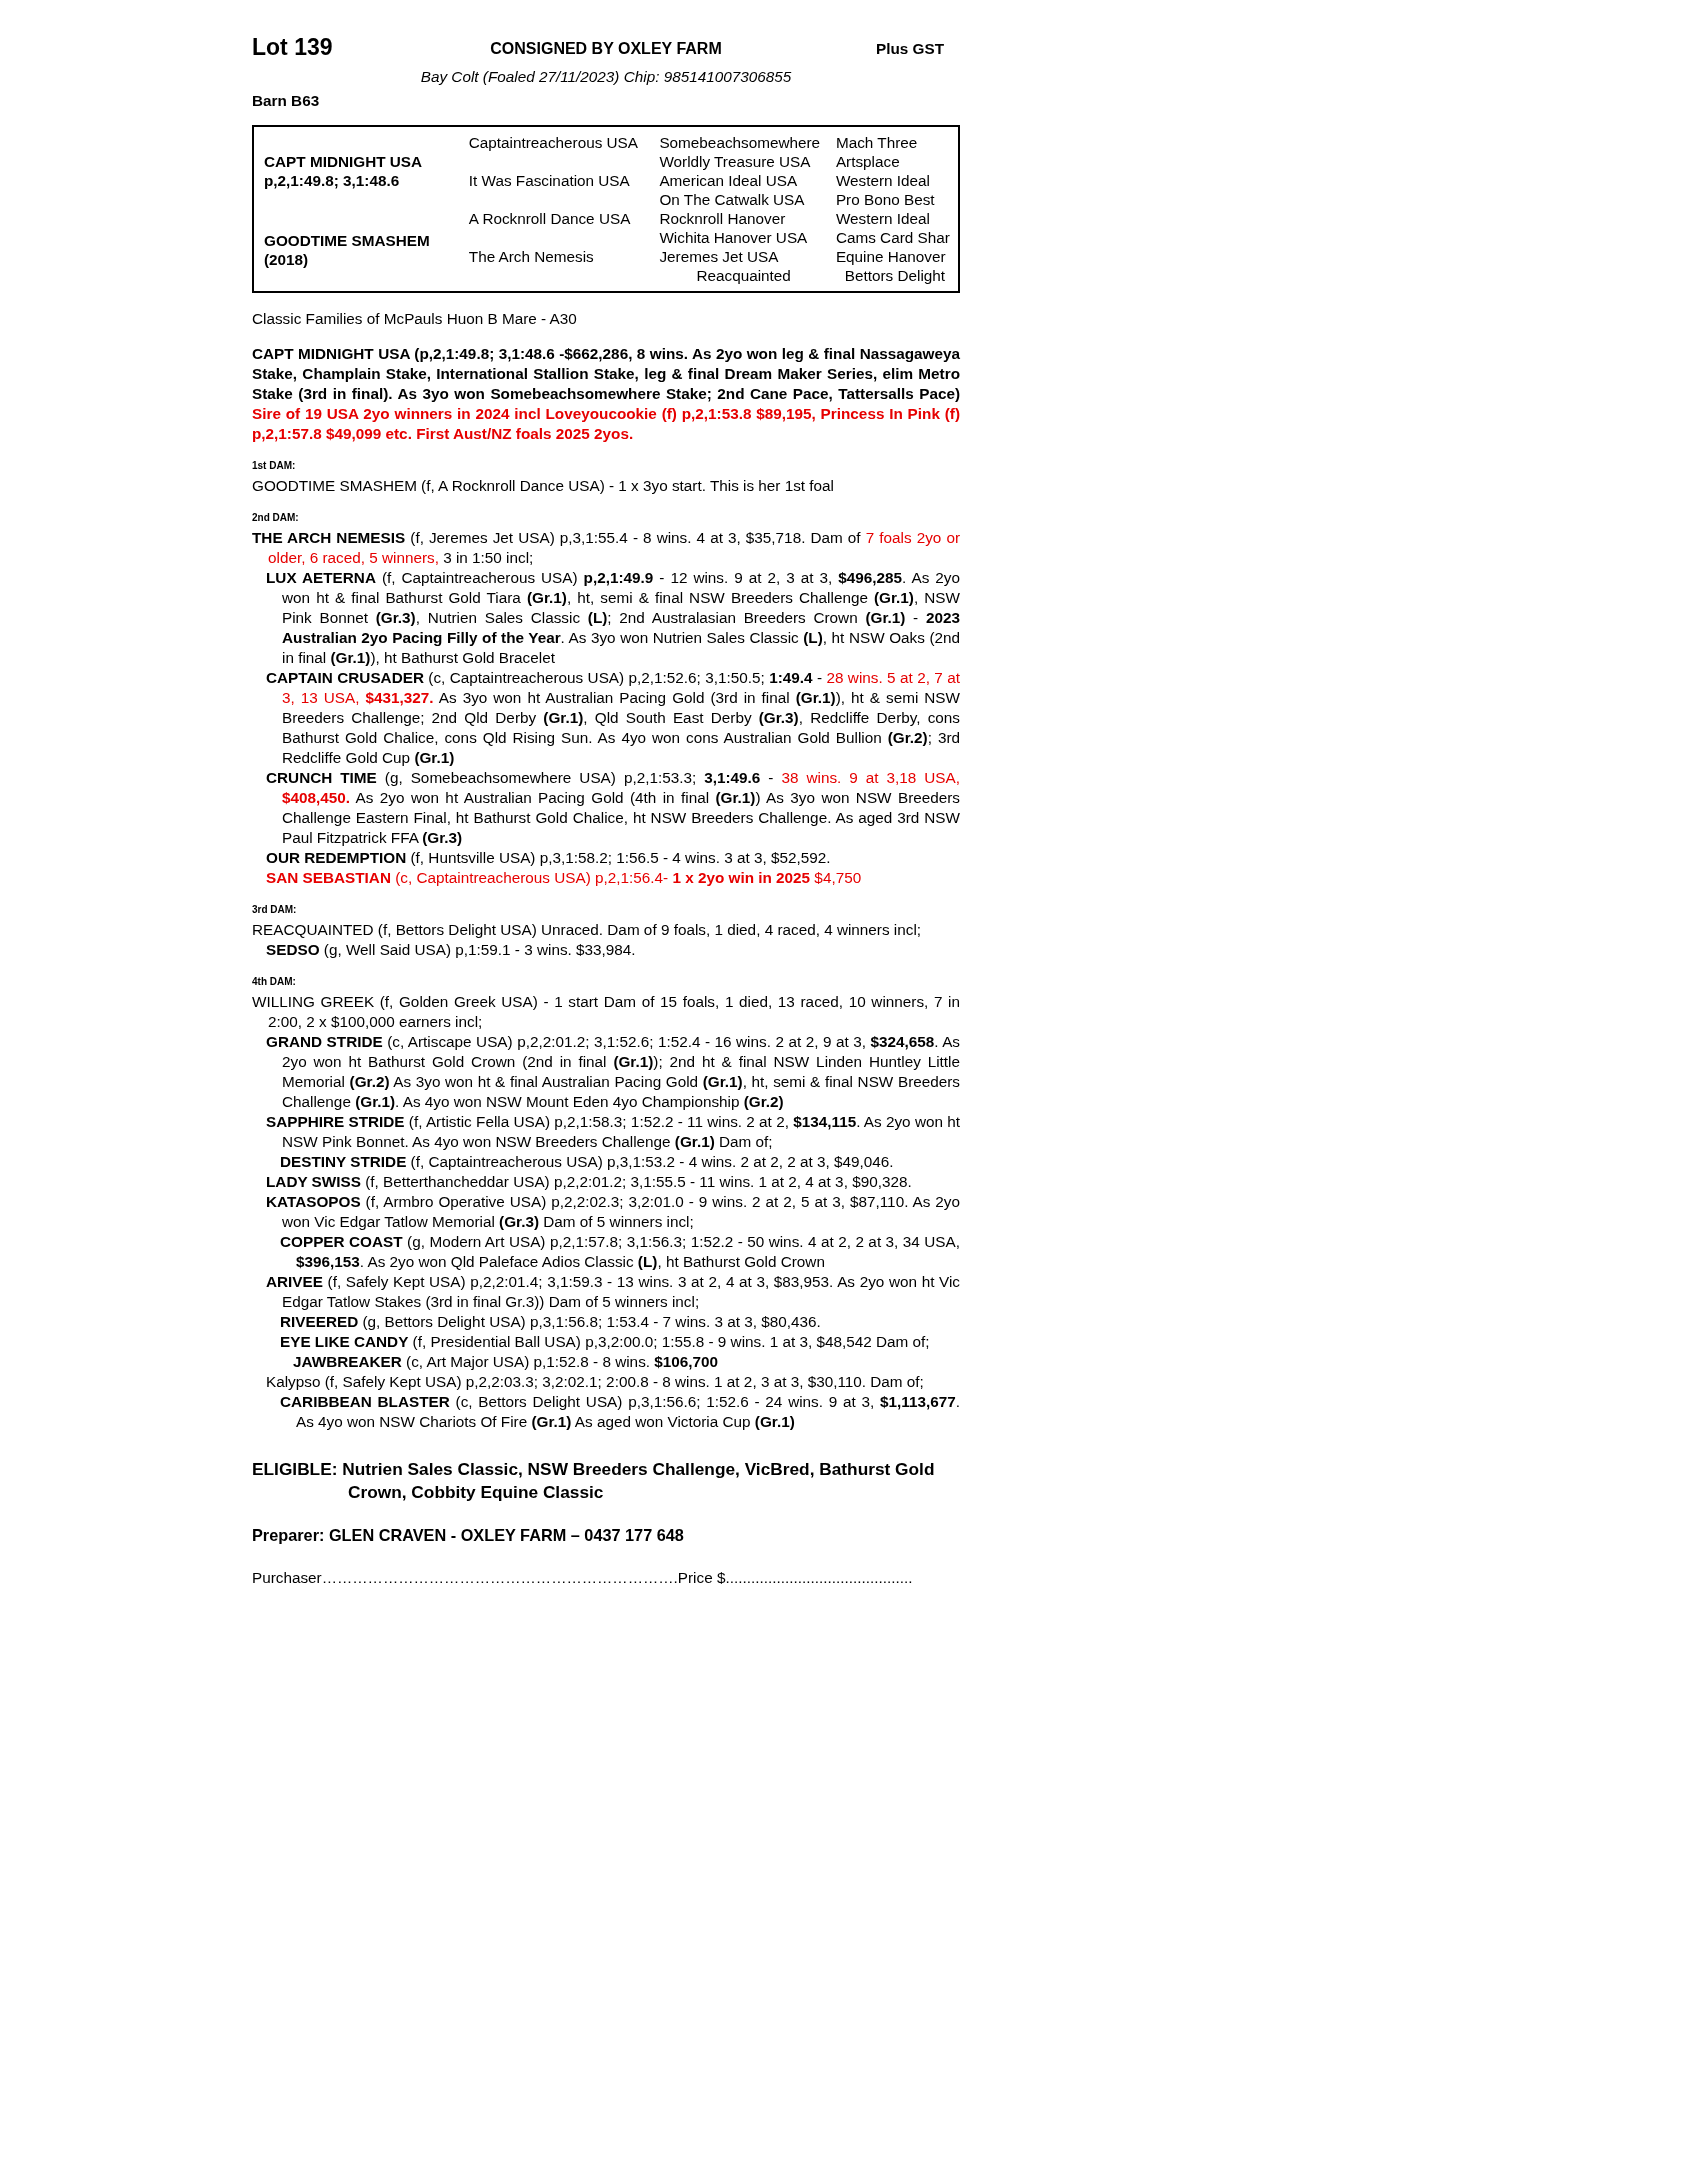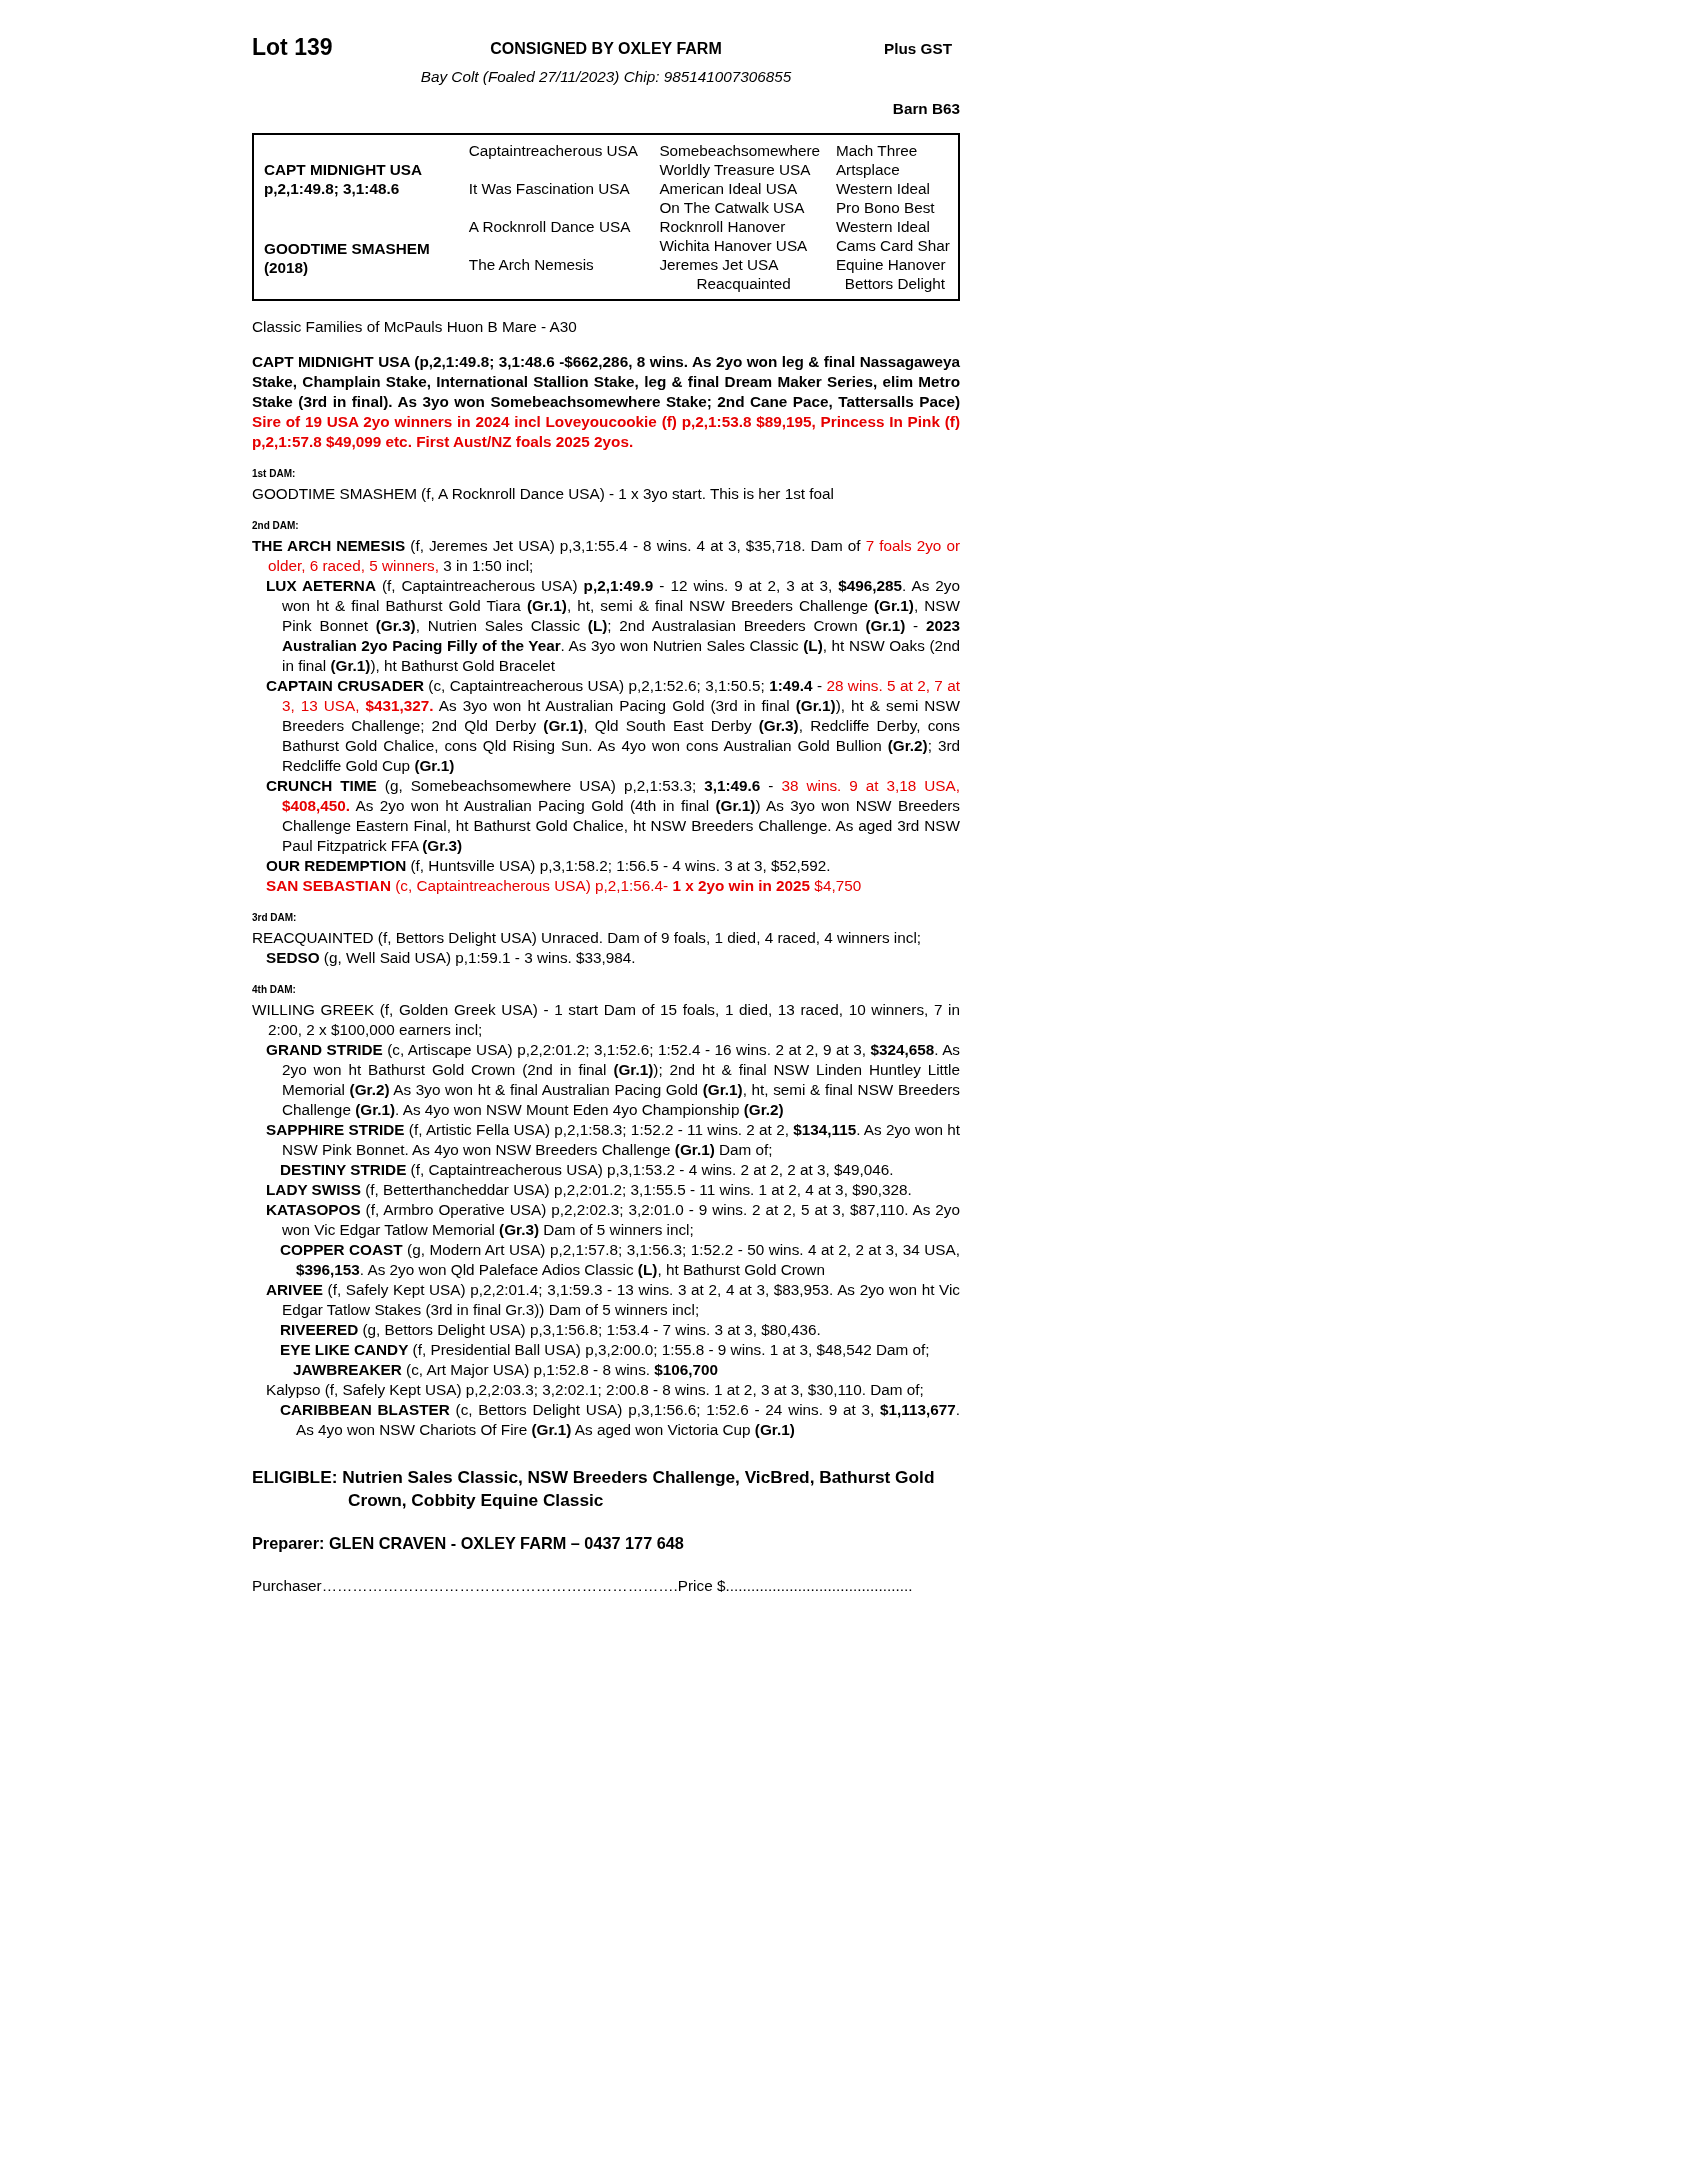--- a/index.html
+++ b/index.html
@@ -16,23 +16,23 @@
   .page { position: absolute; left: 252px; top: 34px; width: 708px; }
 
   .b { font-weight: bold; }
   .r { color: var(--text-red); }
 
   
   .hdr { position: relative; }
   .hdr-row1 { position: relative; height: 30px; }
   .lot { position: absolute; left: 0; top: 0; font-size: 23px; font-weight: bold; }
   .consigned { display: block; text-align: center; font-size: 16px; font-weight: bold; padding-top: 6px; }
-  .gst { position: absolute; right: 8px; top: 6px; font-size: 15.3px; font-weight: bold; }
+  .gst { position: absolute; right: 16px; top: 6px; font-size: 15.3px; font-weight: bold; }
   .desc { text-align: center; font-size: 15.3px; margin-top: 3px; line-height: 20px; font-style: italic; }
-  .barn { text-align: right; font-size: 15.3px; font-weight: bold; margin-top: 12px; line-height: 20px; }
+  .barn { text-align: left; font-size: 15.3px; font-weight: bold; margin-top: 4px; line-height: 20px; }
 
   
   table.pedigree { width: 100%; border-collapse: collapse; border: 2px solid #000; margin-top: 14px; table-layout: fixed; }
   .pedigree col.w1 { width: 30%; } .pedigree col.w2 { width: 27%; }
   .pedigree col.w3 { width: 25%; } .pedigree col.w4 { width: 18%; }
   .pedigree td { font-size: 15.3px; line-height: 19px; height: 19px; padding: 0 4px; vertical-align: top; white-space: nowrap; overflow: hidden; }
   .pedigree td.c1 { vertical-align: middle; padding-left: 10px; font-weight: bold; }
   .pedigree tr.rt td { padding-top: 6px; }
   .pedigree tr.rb td { padding-bottom: 6px; text-align: center; }
 

